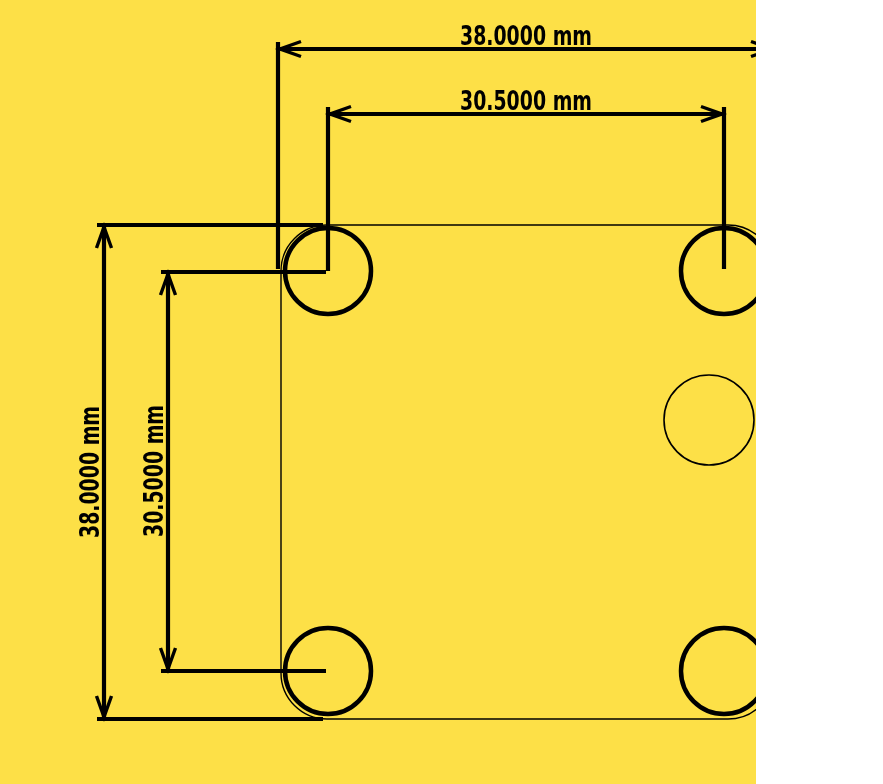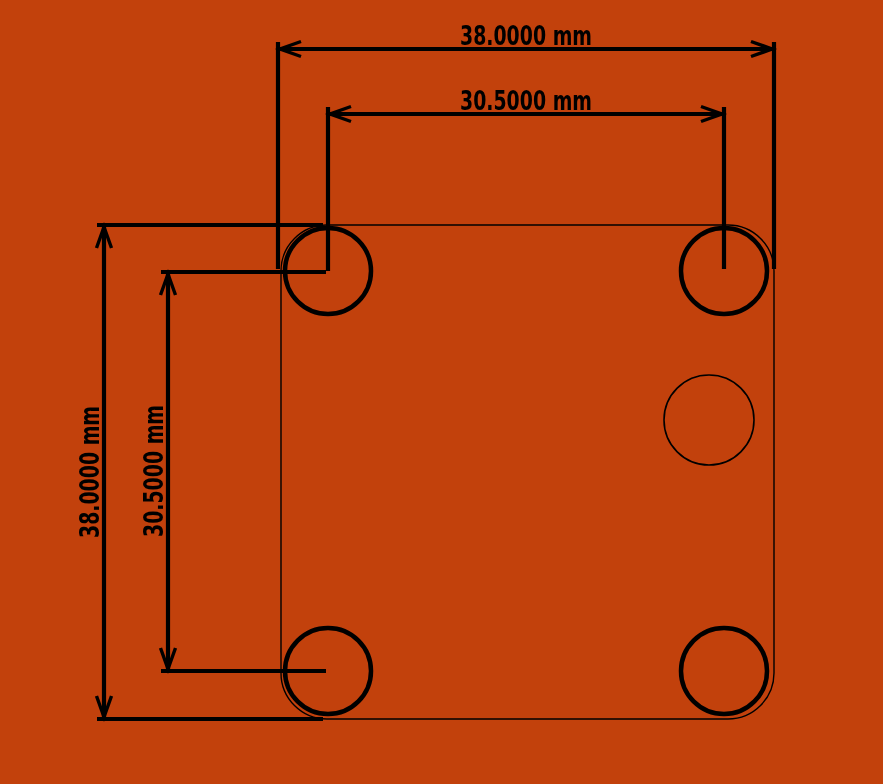--- a/index.html
+++ b/index.html
@@ -2,23 +2,23 @@
 <html><head>
 <meta charset="utf-8">
 <style>
   html, body {
     margin: 0;
     padding: 0;
     background: #ffffff;
   }
   .canvas {
     position: relative;
-    width: 883px;
+    width: 756px;
     height: 784px;
-    background: #c2410c;
+    background: #fde047;
     overflow: hidden;
   }
   svg { display: block; }
   .l-bold  { stroke: #000000; stroke-width: 4.2; fill: none; }
   .l-thin  { stroke: #000000; stroke-width: 1.4; fill: none; }
   .hole    { stroke: #000000; stroke-width: 4.5; fill: none; }
   .c-thin  { stroke: #000000; stroke-width: 1.6; fill: none; }
   .arrow   { stroke: #000000; stroke-width: 3.4; fill: none; }
   .dim-text {
     font-family: "DejaVu Sans", "Liberation Sans", sans-serif;

